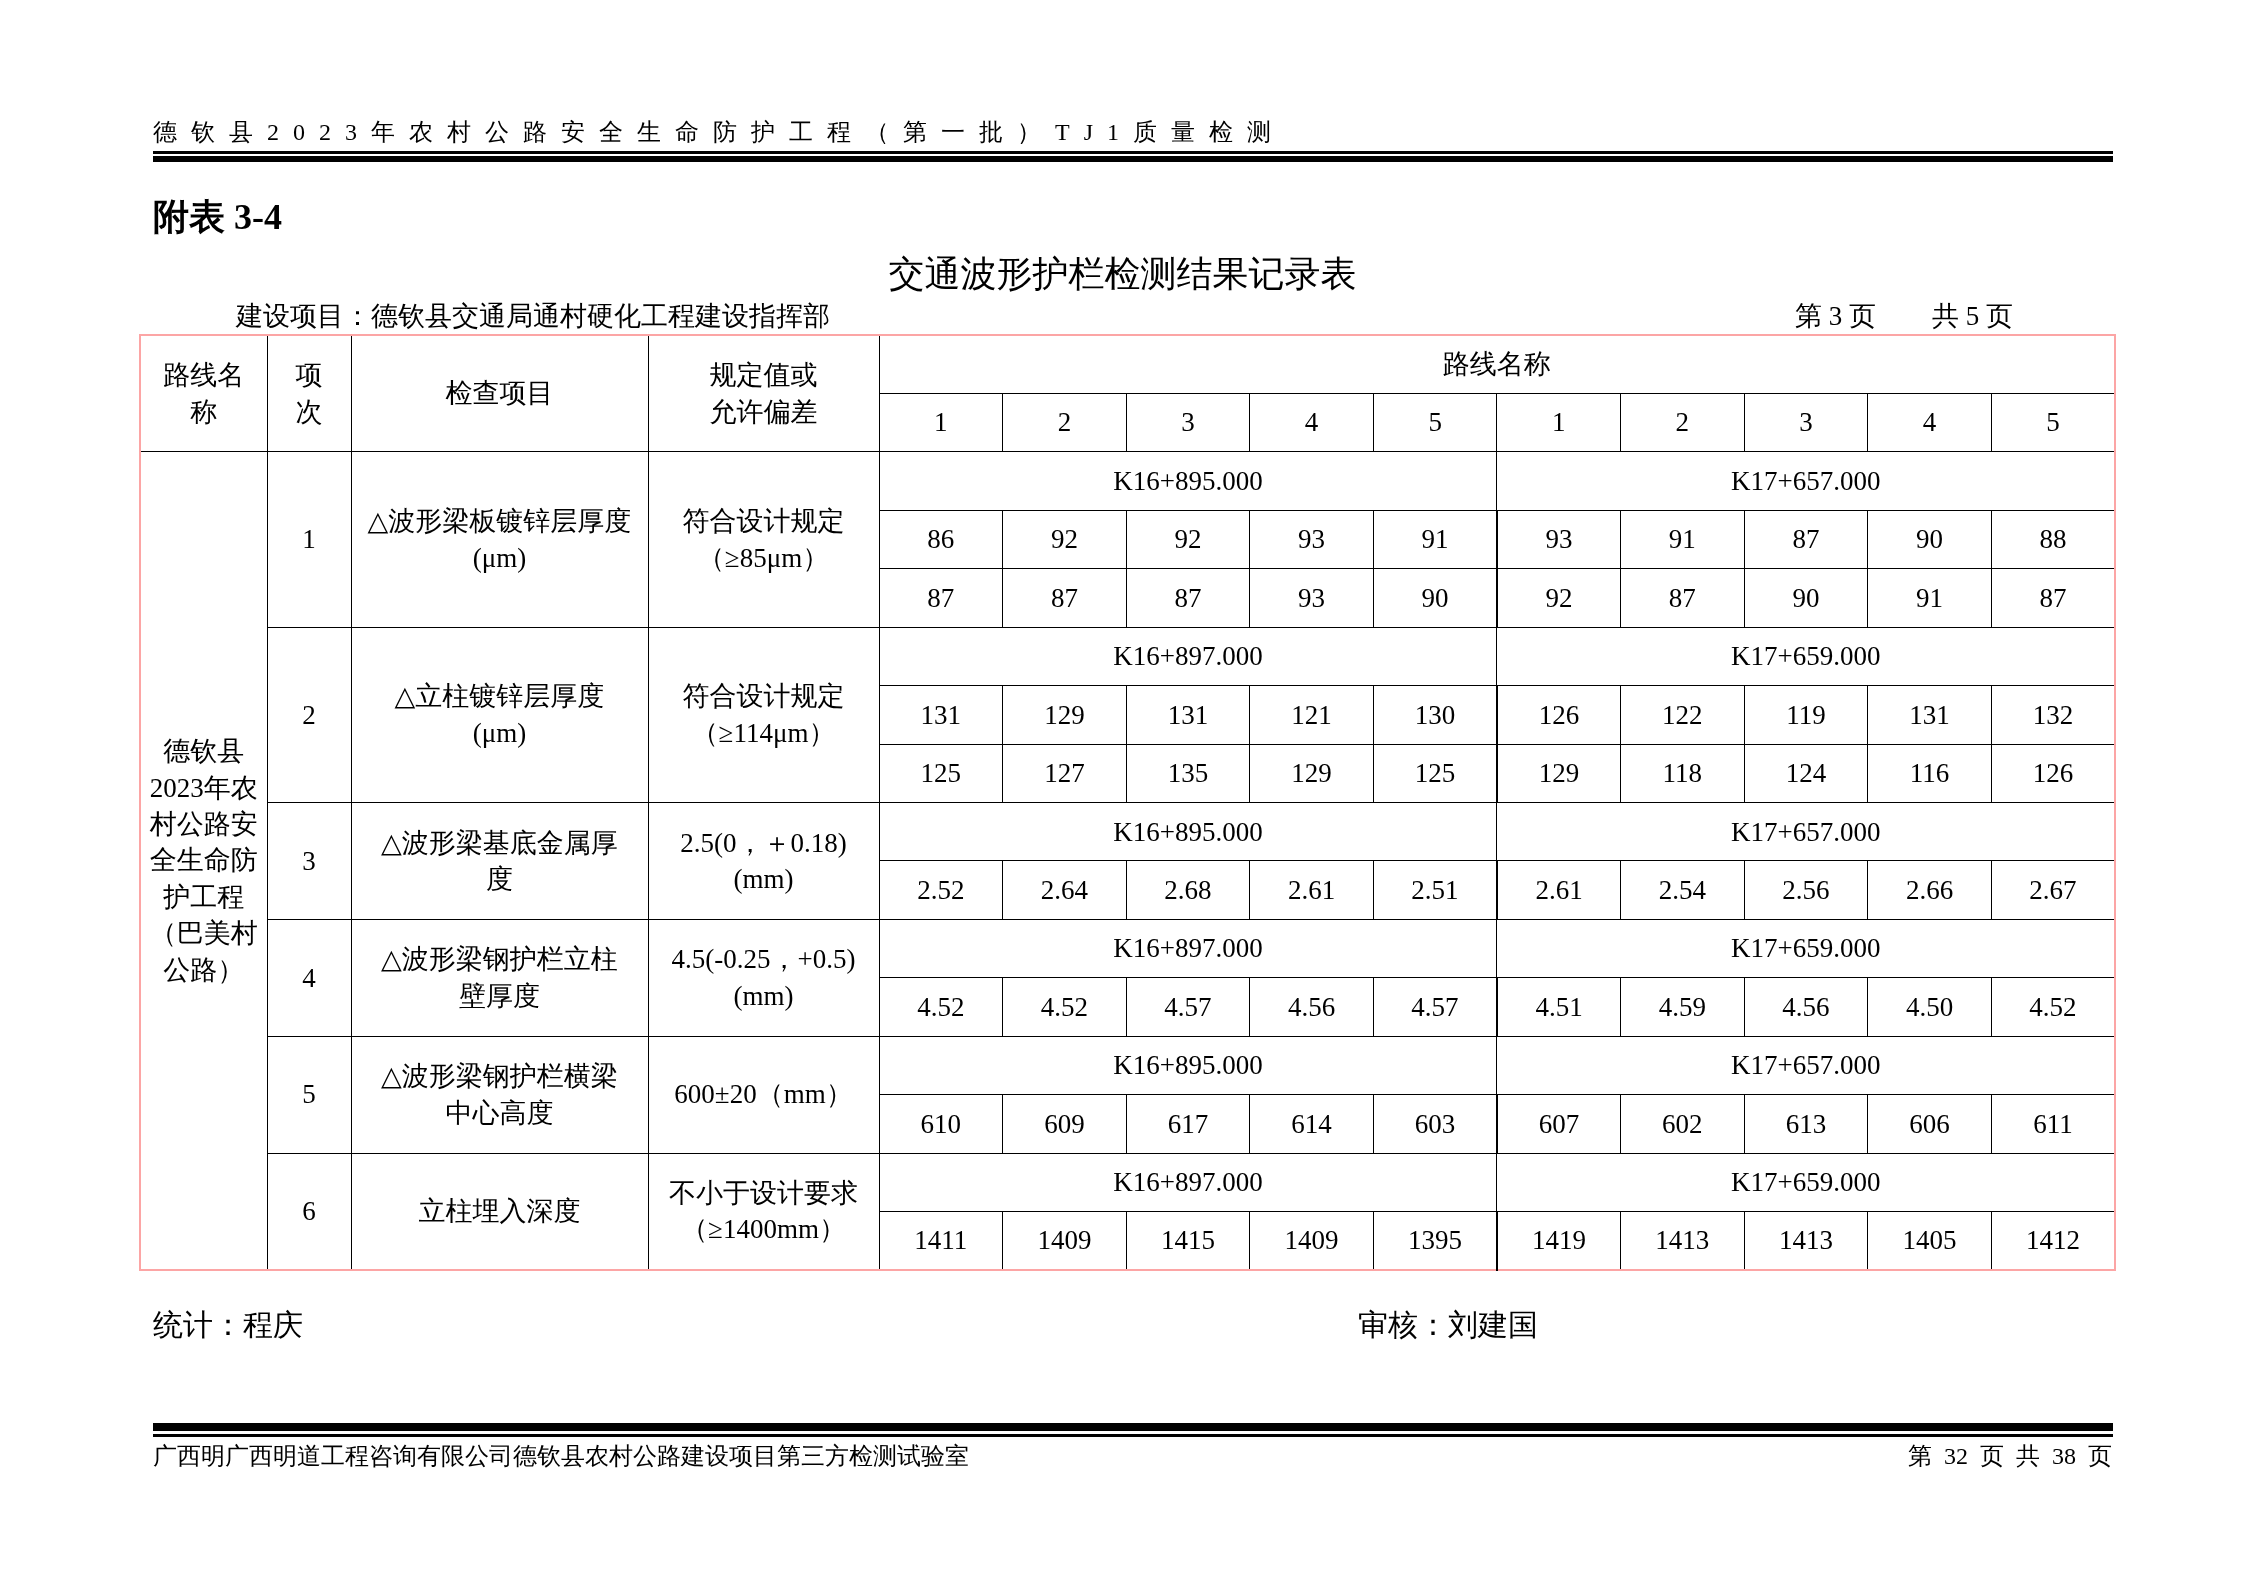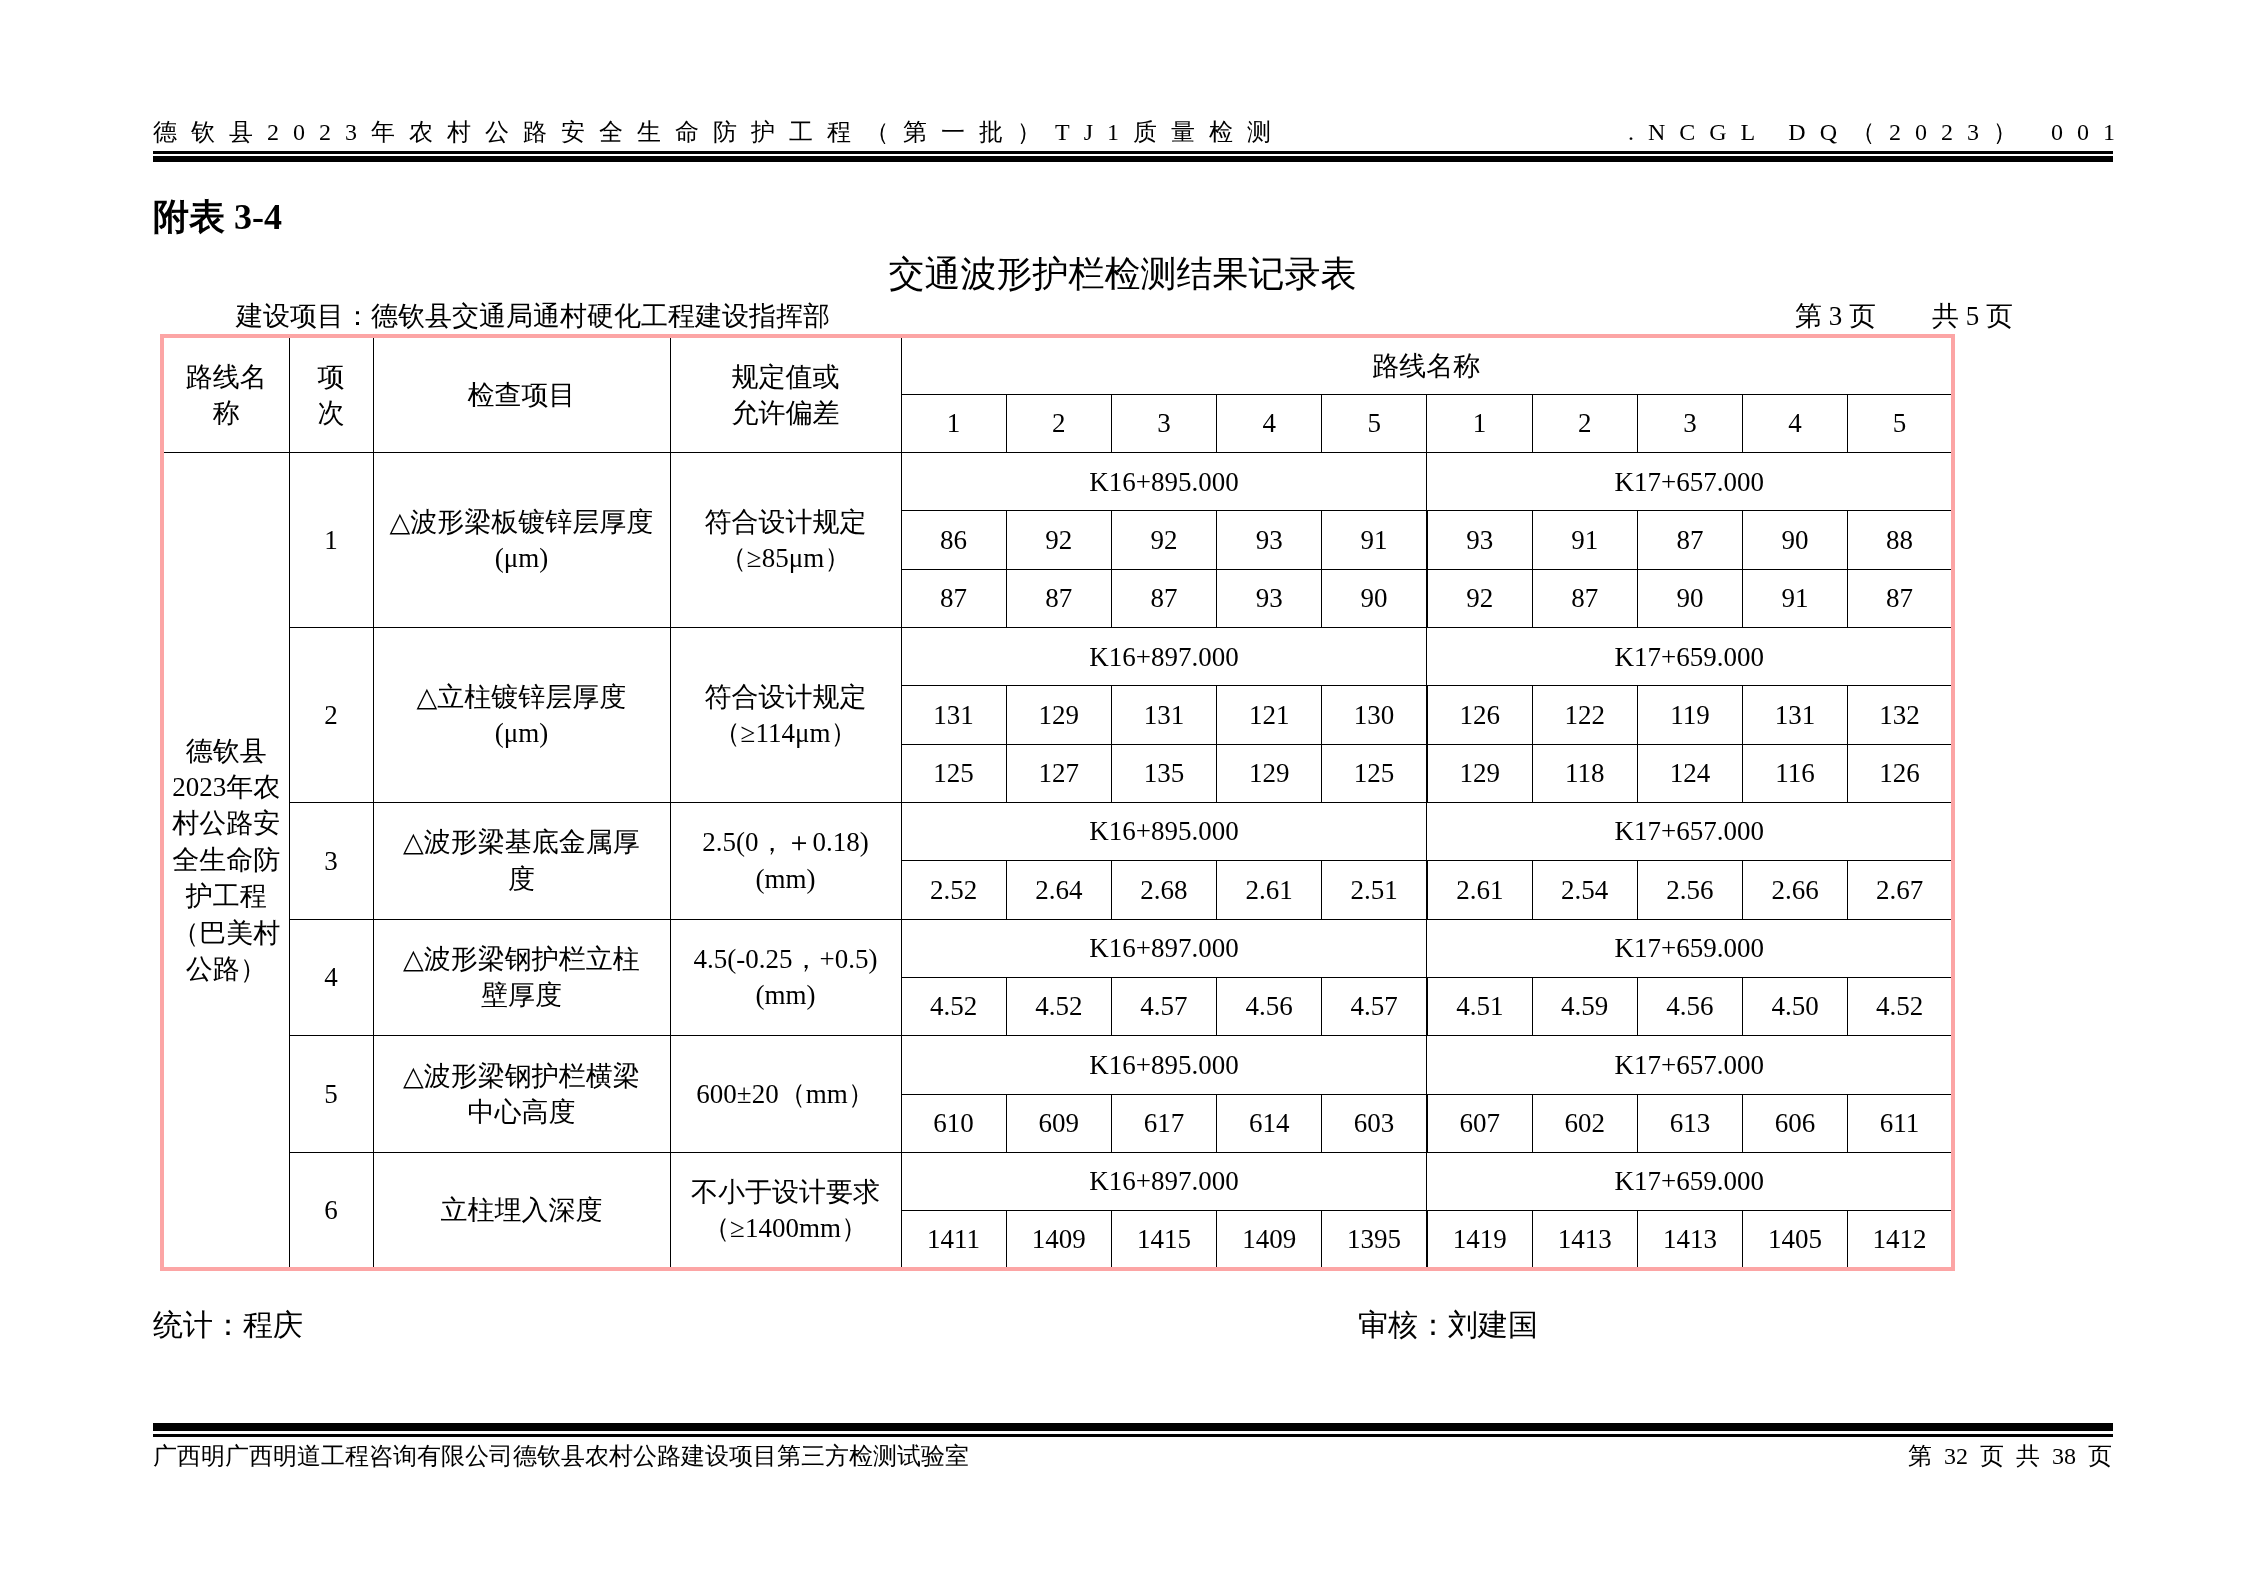--- a/index.html
+++ b/index.html
@@ -10,33 +10,32 @@
   .hdr .l { position:absolute; left:0; top:0; }
   .hdr .r { position:absolute; right:-14px; top:0; }
   .rule-thin { position:absolute; left:153px; width:1960px; height:3px; background:#000; }
   .rule-thick { position:absolute; left:153px; width:1960px; height:6px; background:#000; }
   .appendix { position:absolute; left:153px; top:193px; font-size:36px; font-weight:bold; }
   .title { position:absolute; left:0; width:2245px; top:250px; text-align:center; font-size:36px;
            font-family:"DejaVu Sans", "Liberation Sans", sans-serif; }
   .project { position:absolute; left:236px; top:298px; font-size:27px; }
   .pageinfo { position:absolute; left:1795px; top:298px; font-size:27px; }
   .pageinfo span { margin-right:56px; }
-  table.main { position:absolute; left:139px; top:334px; width:1795px; height:937px;
-               border-collapse:collapse; border:4px solid #fca5a5; table-layout:fixed; font-size:27px;margin-left:21px; }
+  table.main { position:absolute; left:139px; top:334px; width:1977px; height:937px;
+               border-collapse:collapse; border:2px solid #fca5a5; table-layout:fixed; font-size:27px; }
   table.main td { border:1.5px solid #000; text-align:center; vertical-align:middle; padding:0; line-height:1.35; }
   .sig { position:absolute; top:1273px; font-size:30px; font-family:"DejaVu Sans", "Liberation Sans", sans-serif;margin-top:32px; }
   .foot-l { position:absolute; left:153px; top:1440px; font-size:24px; }
   .foot-r { position:absolute; right:133px; top:1440px; font-size:24px; word-spacing:6px; }
 </style>
 </head>
 <body>
 
 <div class="hdr">
   <span class="l">德钦县2023年农村公路安全生命防护工程（第一批）TJ1质量检测</span>
-  <span class="r">.NCGL DQ（2023） 001</span>
 </div>
 <div class="rule-thin" style="top:151px"></div>
 <div class="rule-thick" style="top:156px"></div>
 
 <div class="appendix">附表 3-4</div>
 <div class="title">交通波形护栏检测结果记录表</div>
 <div class="project">建设项目：德钦县交通局通村硬化工程建设指挥部</div>
 <div class="pageinfo">
   <span>第 3 页</span><span>共 5 页</span>
 </div>

